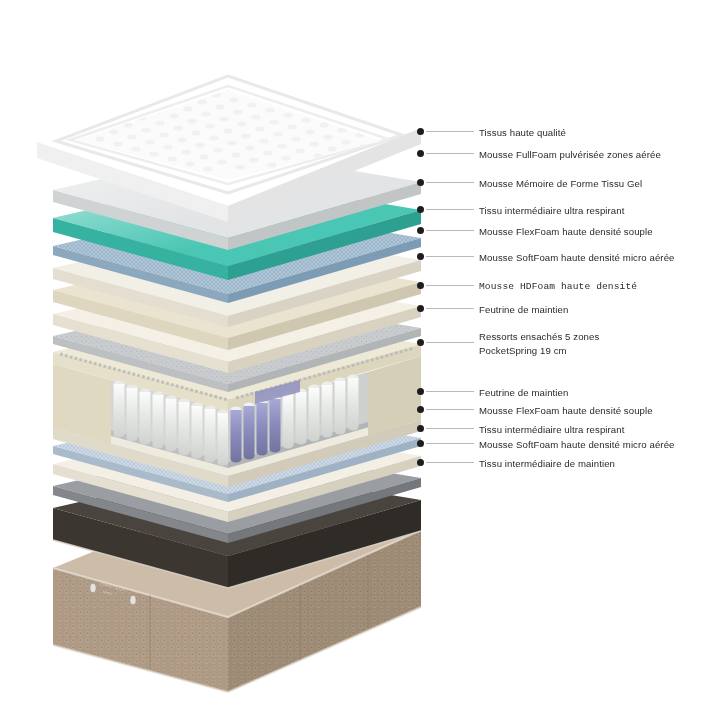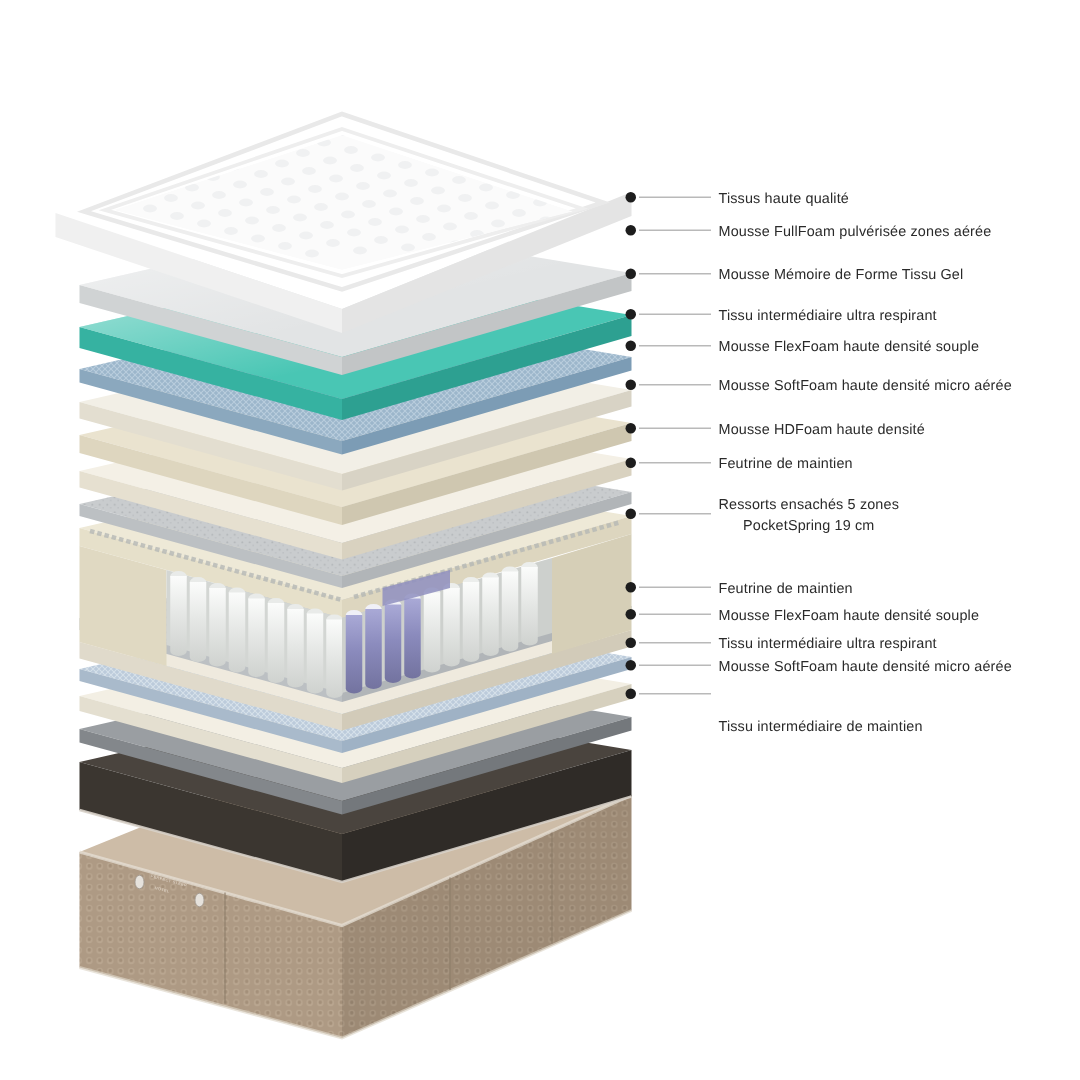--- a/index.html
+++ b/index.html
@@ -407,38 +407,38 @@
       <div class="dot" style="left: 416.5px; top: 205.5px; background: rgb(29, 29, 29);"></div>
       <div class="ltext" style="left: 479px; top: 204px; color: rgb(42, 42, 42);">Tissu intermédiaire ultra respirant</div>
       <div class="lead" style="left: 426px; top: 230px; width: 48px; background: rgb(185, 185, 185);"></div>
       <div class="dot" style="left: 416.5px; top: 226.5px; background: rgb(29, 29, 29);"></div>
       <div class="ltext" style="left: 479px; top: 225px; color: rgb(42, 42, 42);">Mousse FlexFoam haute densité souple</div>
       <div class="lead" style="left: 426px; top: 256px; width: 48px; background: rgb(185, 185, 185);"></div>
       <div class="dot" style="left: 416.5px; top: 252.5px; background: rgb(29, 29, 29);"></div>
       <div class="ltext" style="left: 479px; top: 251px; color: rgb(42, 42, 42);">Mousse SoftFoam haute densité micro aérée</div>
       <div class="lead" style="left: 426px; top: 285px; width: 48px; background: rgb(185, 185, 185);"></div>
       <div class="dot" style="left: 416.5px; top: 281.5px; background: rgb(29, 29, 29);"></div>
-      <div class="ltext" style="left: 479px; top: 280px; color: rgb(42, 42, 42);">Mousse HDFoam haute densité</div>
+      <div class="ltext" style="left: 479px; top: 280px; color: rgb(42, 42, 42); font-family: Liberation Mono, monospace;">Mousse HDFoam haute densité</div>
       <div class="lead" style="left: 426px; top: 308px; width: 48px; background: rgb(185, 185, 185);"></div>
       <div class="dot" style="left: 416.5px; top: 304.5px; background: rgb(29, 29, 29);"></div>
       <div class="ltext" style="left: 479px; top: 303px; color: rgb(42, 42, 42);">Feutrine de maintien</div>
       <div class="lead" style="left: 426px; top: 342px; width: 48px; background: rgb(185, 185, 185);"></div>
       <div class="dot" style="left: 416.5px; top: 338.5px; background: rgb(29, 29, 29);"></div>
-      <div class="ltext" style="left: 479px; top: 330px; color: rgb(42, 42, 42); text-align: center;">Ressorts ensachés 5 zones
+      <div class="ltext" style="left: 479px; top: 330px; color: rgb(42, 42, 42);">Ressorts ensachés 5 zones
 PocketSpring 19 cm</div>
       <div class="lead" style="left: 426px; top: 391px; width: 48px; background: rgb(185, 185, 185);"></div>
       <div class="dot" style="left: 416.5px; top: 387.5px; background: rgb(29, 29, 29);"></div>
       <div class="ltext" style="left: 479px; top: 386px; color: rgb(42, 42, 42);">Feutrine de maintien</div>
       <div class="lead" style="left: 426px; top: 409px; width: 48px; background: rgb(185, 185, 185);"></div>
       <div class="dot" style="left: 416.5px; top: 405.5px; background: rgb(29, 29, 29);"></div>
       <div class="ltext" style="left: 479px; top: 404px; color: rgb(42, 42, 42);">Mousse FlexFoam haute densité souple</div>
       <div class="lead" style="left: 426px; top: 428px; width: 48px; background: rgb(185, 185, 185);"></div>
       <div class="dot" style="left: 416.5px; top: 424.5px; background: rgb(29, 29, 29);"></div>
       <div class="ltext" style="left: 479px; top: 423px; color: rgb(42, 42, 42);">Tissu intermédiaire ultra respirant</div>
       <div class="lead" style="left: 426px; top: 443px; width: 48px; background: rgb(185, 185, 185);"></div>
       <div class="dot" style="left: 416.5px; top: 439.5px; background: rgb(29, 29, 29);"></div>
       <div class="ltext" style="left: 479px; top: 438px; color: rgb(42, 42, 42);">Mousse SoftFoam haute densité micro aérée</div>
       <div class="lead" style="left: 426px; top: 462px; width: 48px; background: rgb(185, 185, 185);"></div>
       <div class="dot" style="left: 416.5px; top: 458.5px; background: rgb(29, 29, 29);"></div>
-      <div class="ltext" style="left: 479px; top: 457px; color: rgb(42, 42, 42); margin-top: 21px;">Tissu intermédiaire de maintien</div>
+      <div class="ltext" style="left: 479px; top: 457px; color: rgb(42, 42, 42);">Tissu intermédiaire de maintien</div>
     </div>
 
 </div>
 
 </body></html>

